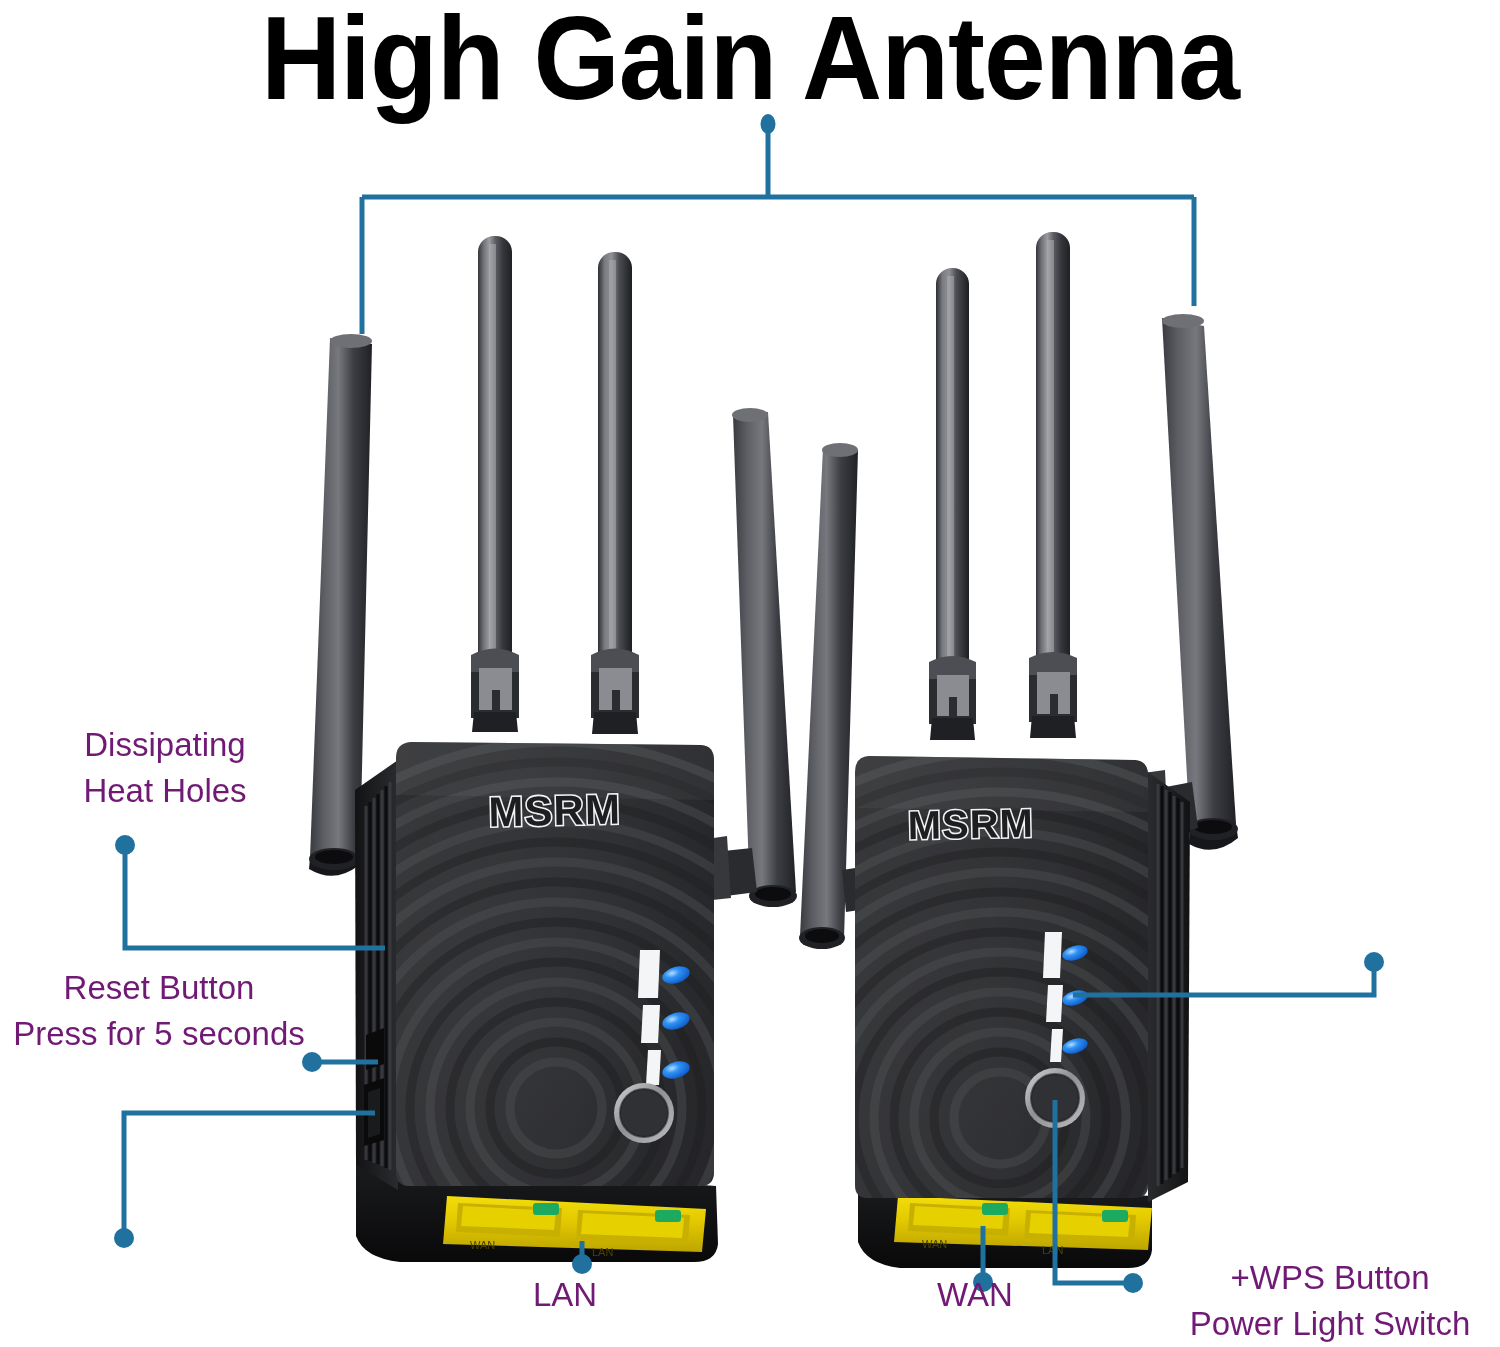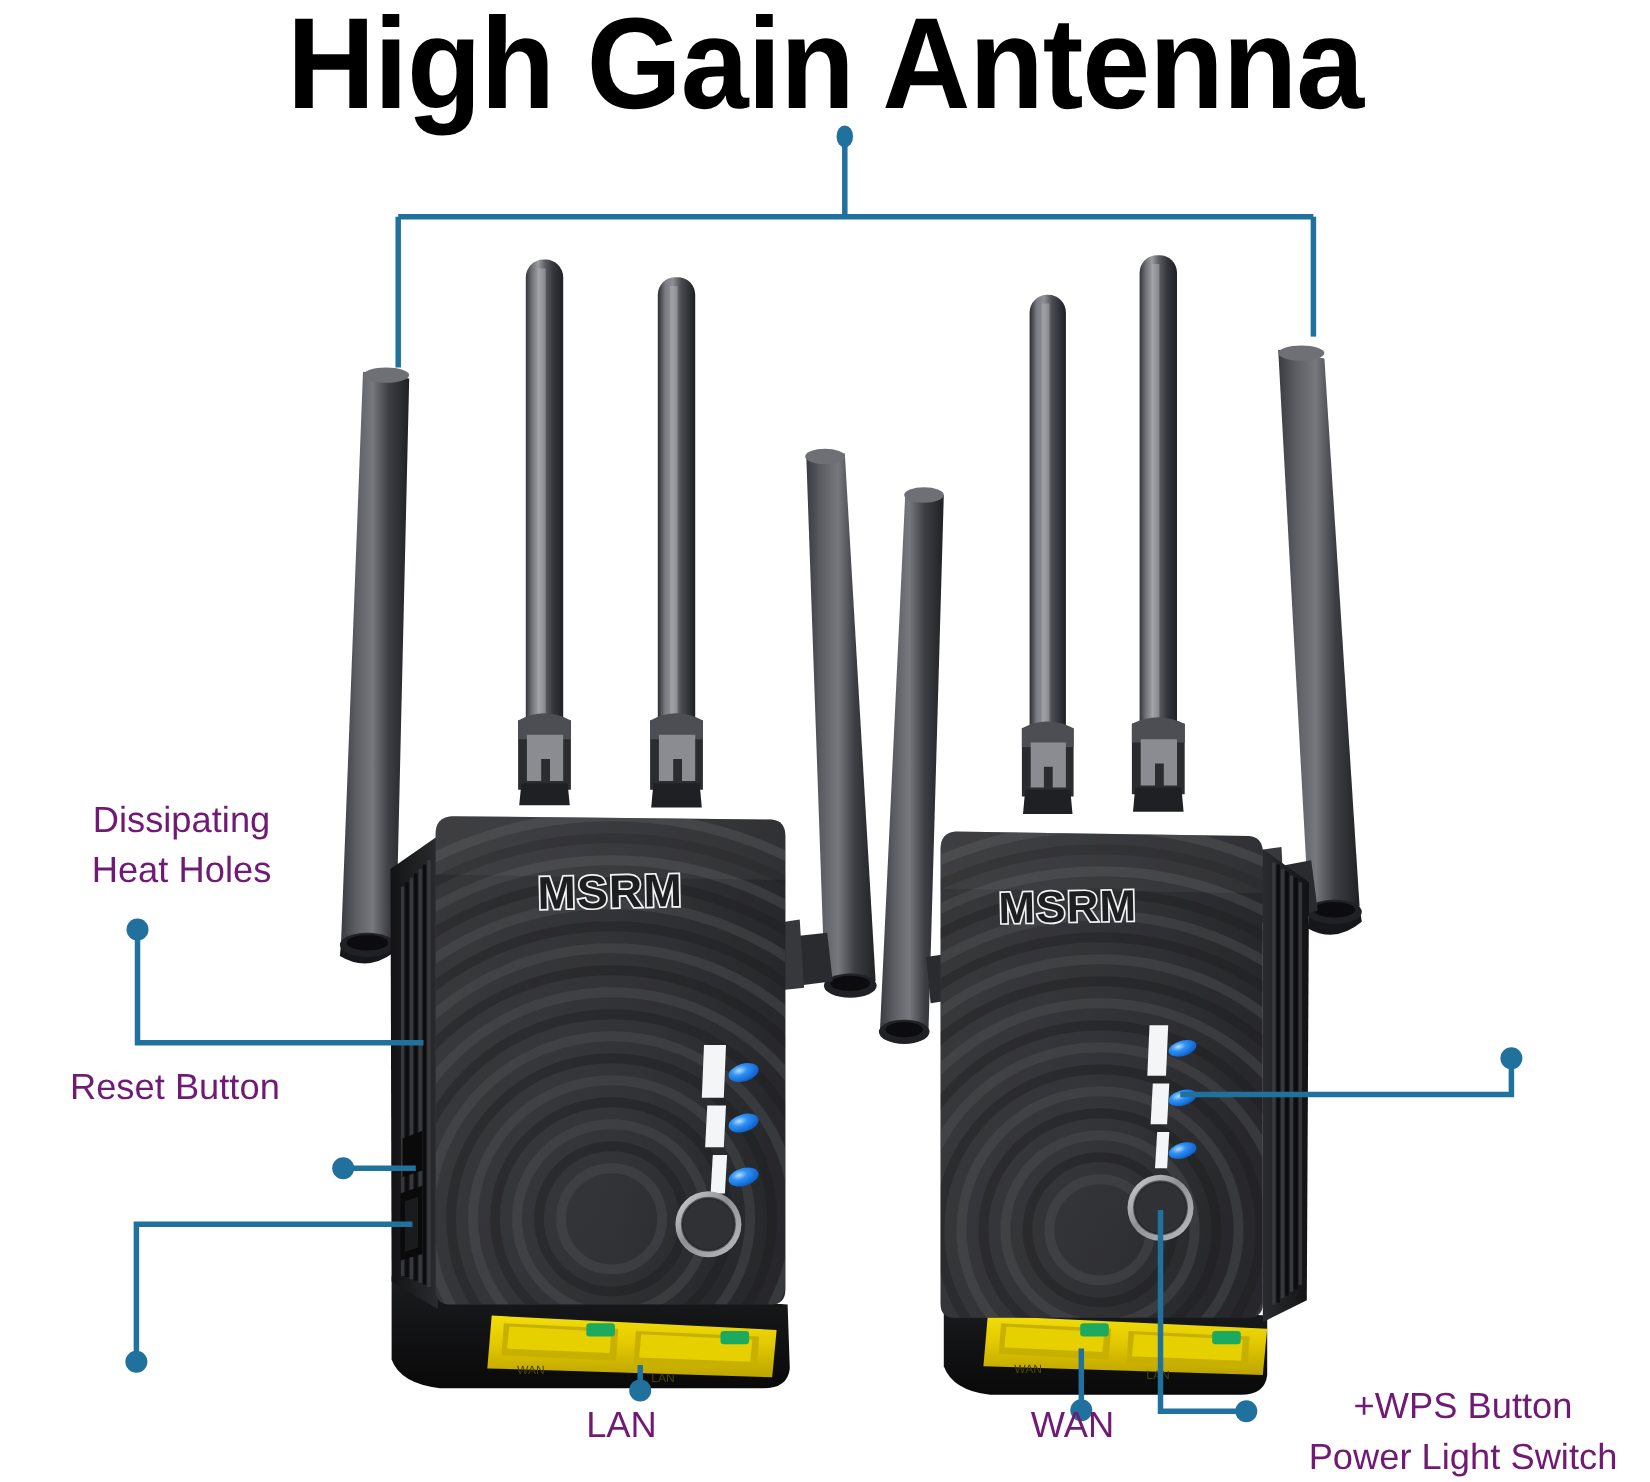--- a/index.html
+++ b/index.html
@@ -418,20 +418,21 @@
     </g>
   </svg>
 
   <div class="lbl ctr" id="lbl-heat">
     <div>Dissipating</div>
     <div>Heat Holes</div>
   </div>
 
   <div class="lbl ctr" id="lbl-reset">
     <div>Reset Button</div>
+    <div>Press for 5 seconds</div>
   </div>
 
 
   <div class="lbl ctr" id="lbl-lan">
     <div>LAN</div>
   </div>
 
   <div class="lbl ctr" id="lbl-wan">
     <div>WAN</div>
   </div>

